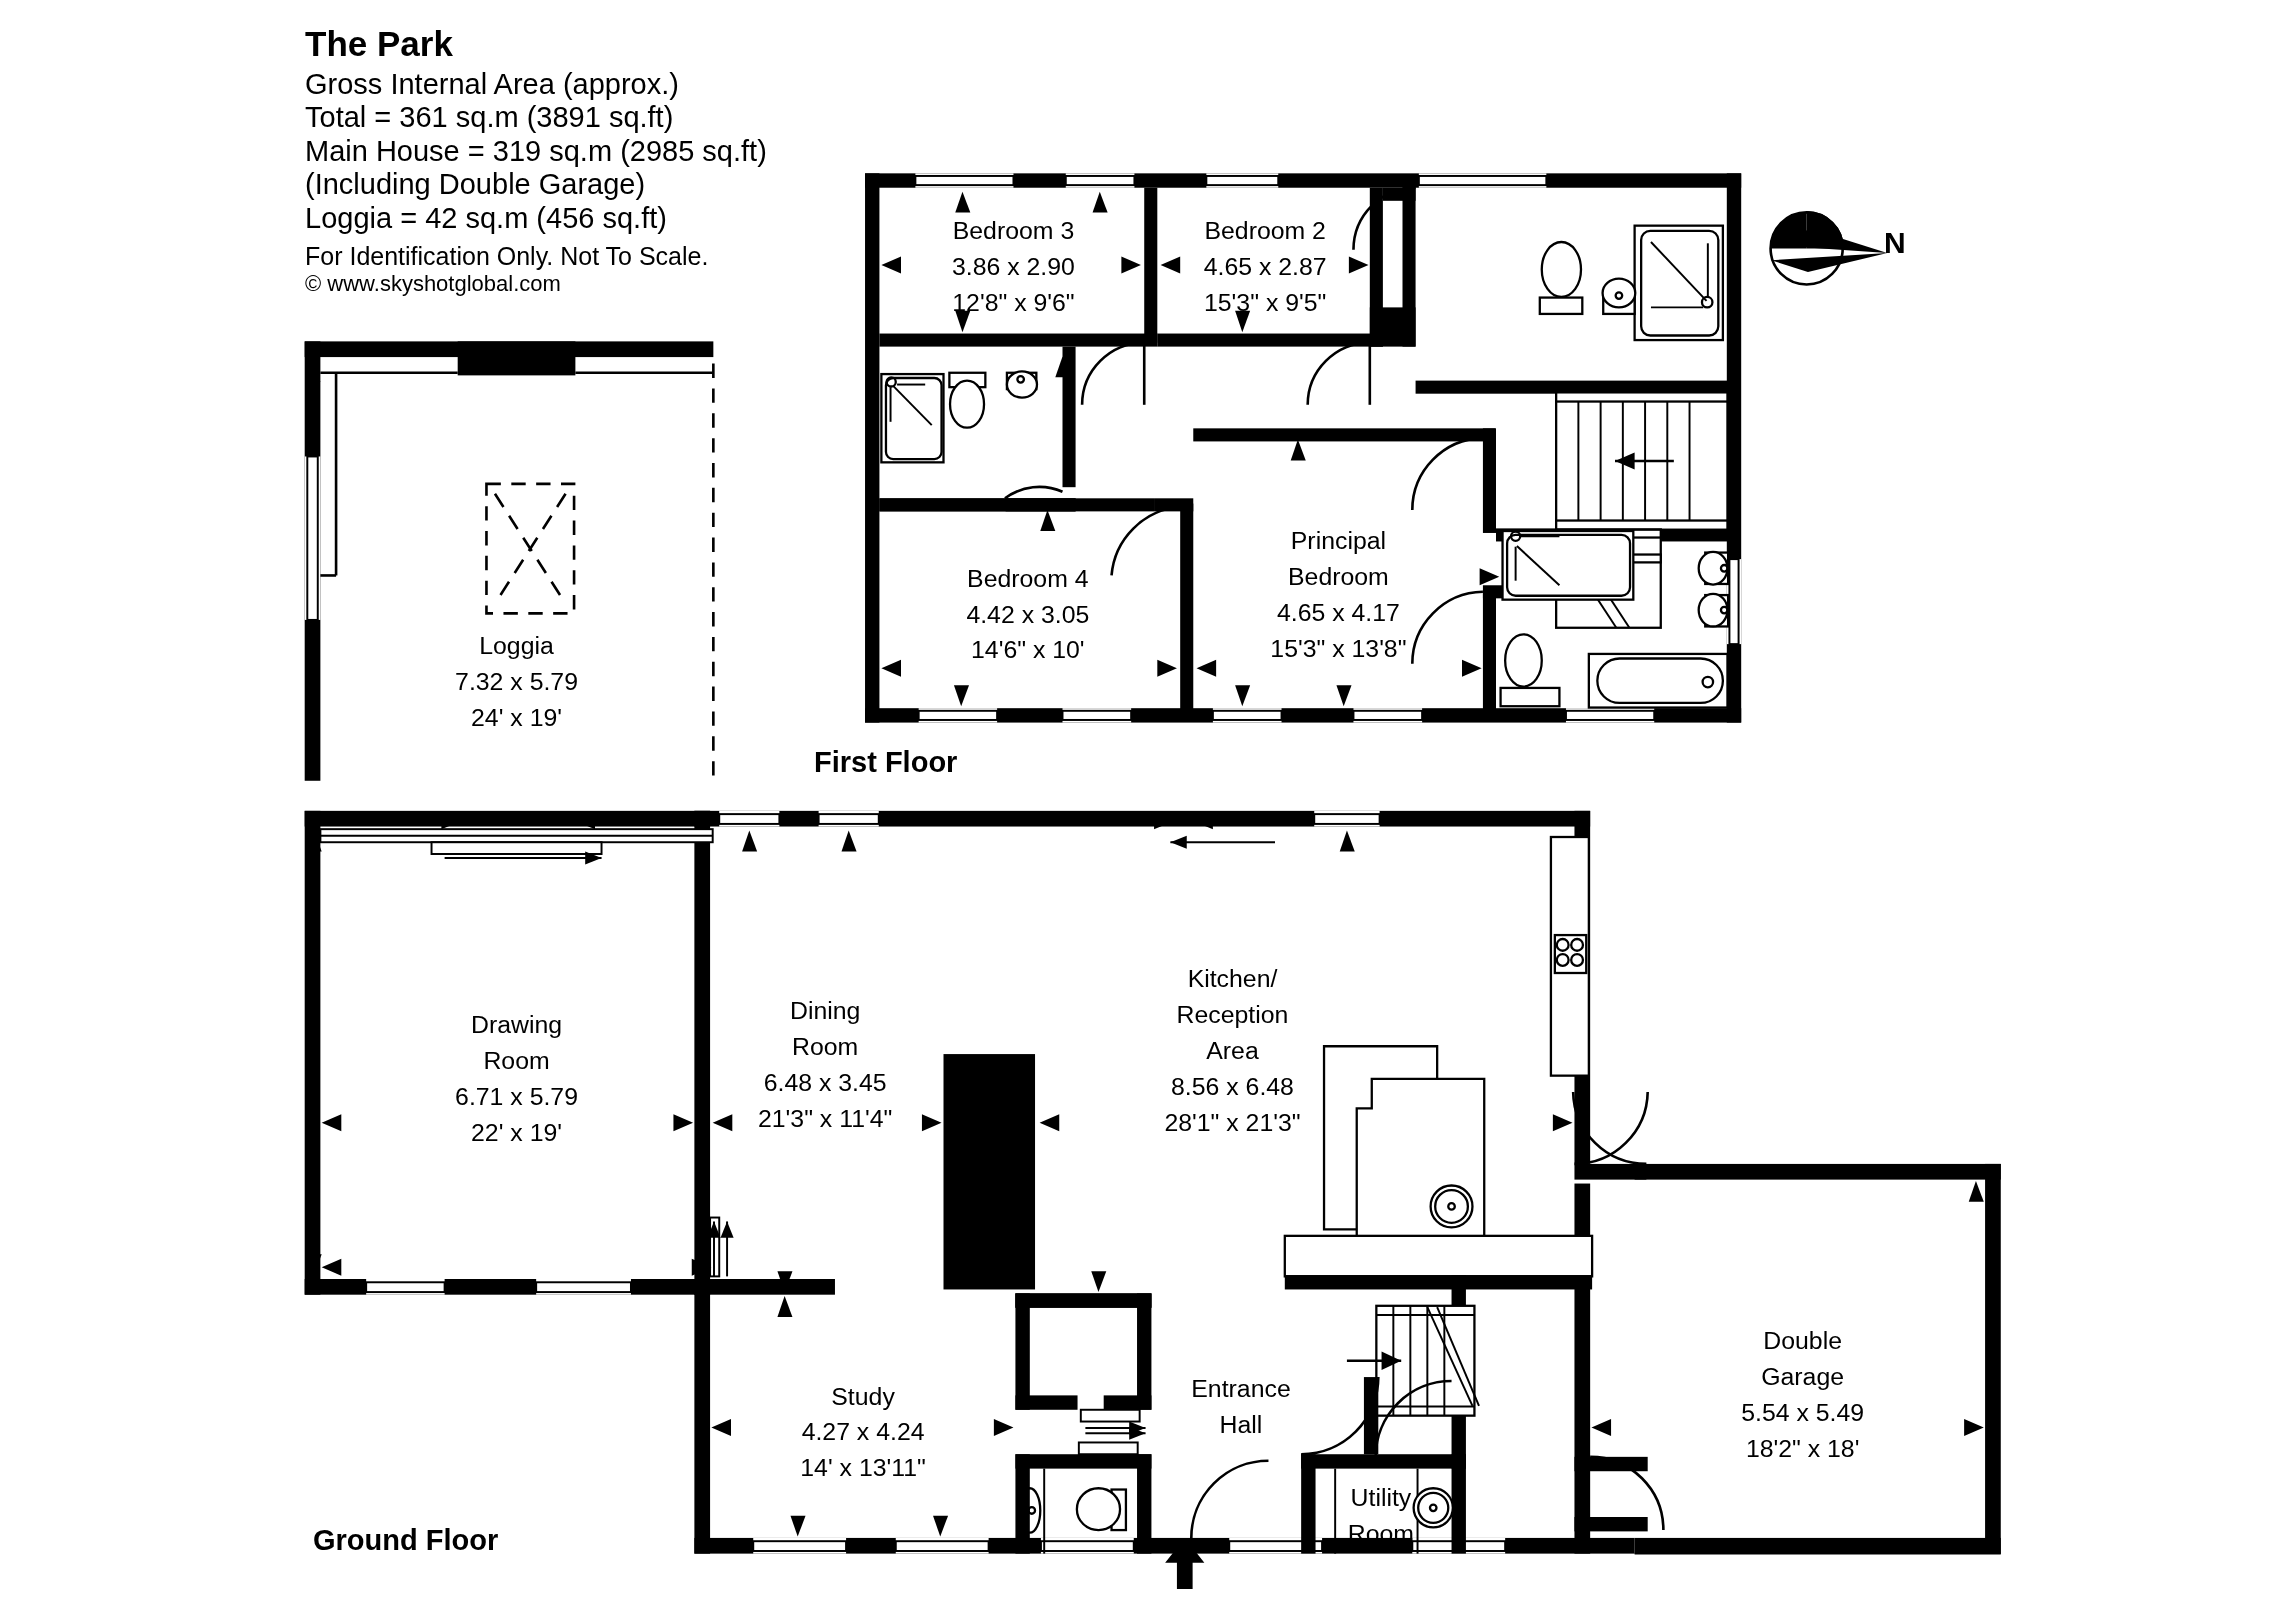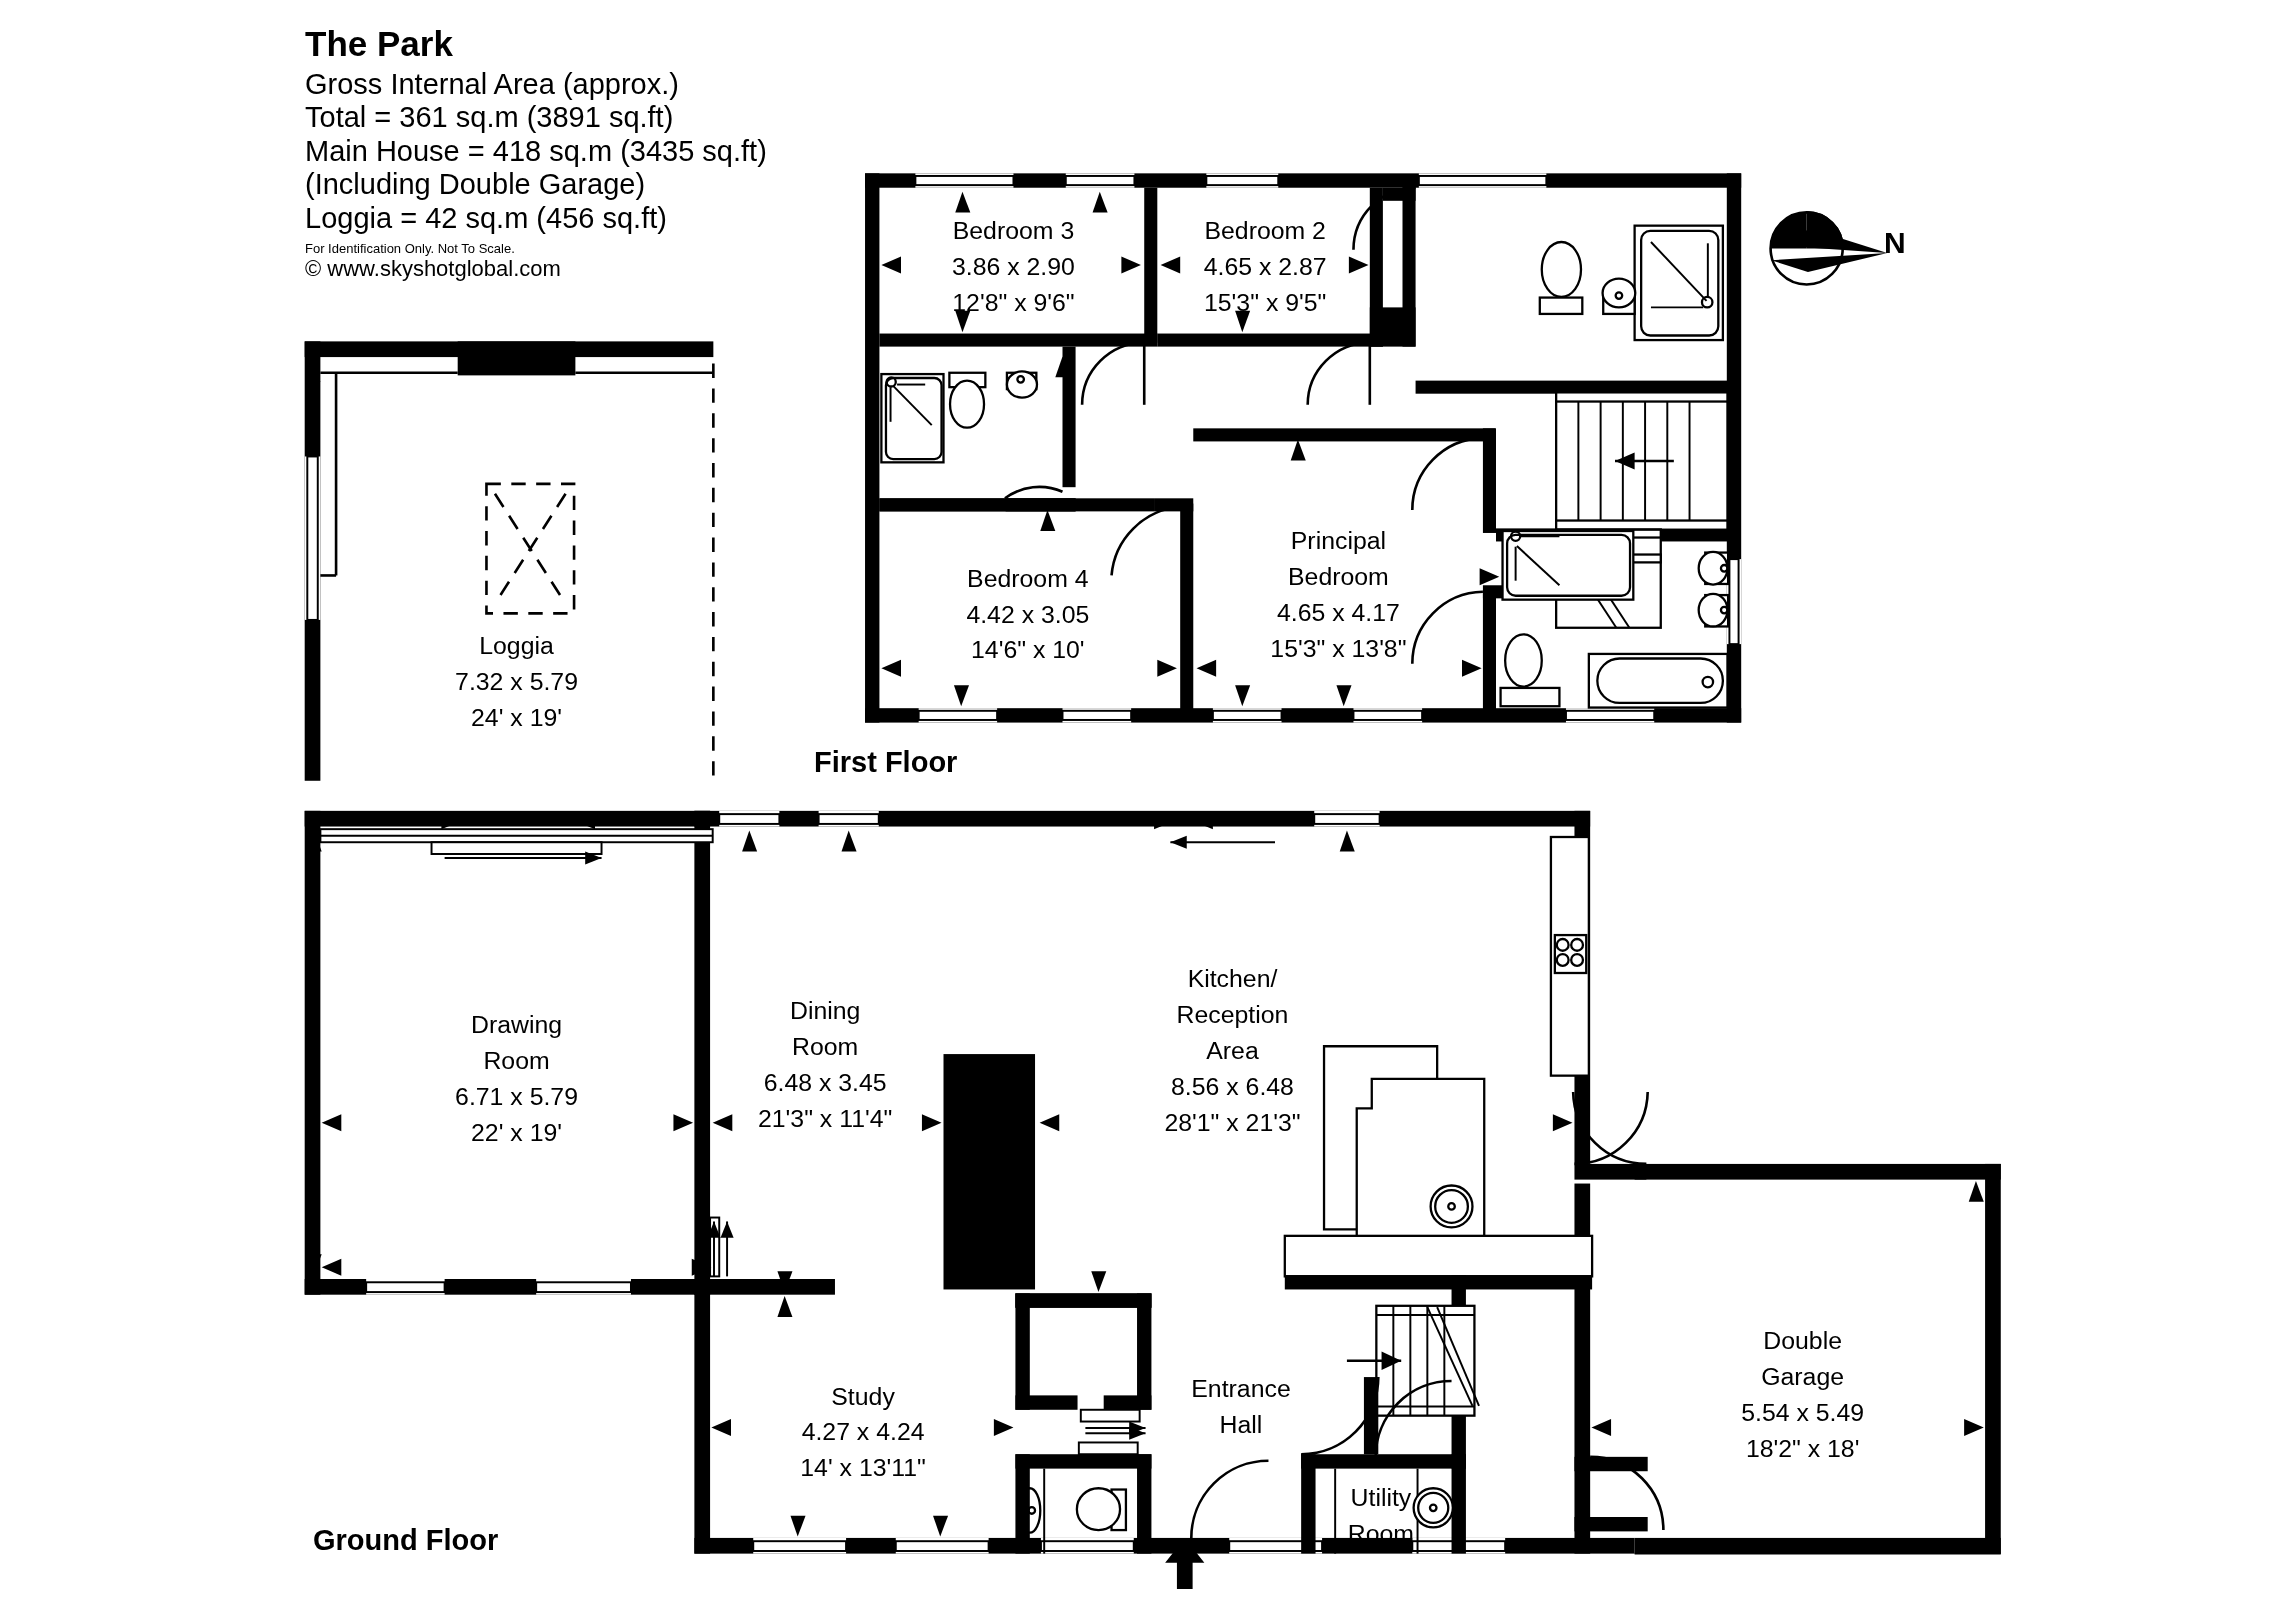--- a/index.html
+++ b/index.html
@@ -35,21 +35,21 @@
     margin: 0 0 6.5px 0;
     line-height: 1.0;
   }
   .area-line {
     font-size: 29px;
     line-height: 1.16;
     margin: 0;
     white-space: pre;
   }
   .disclaimer {
-    font-size: 13px;
+    font-size: 25px;
     line-height: 1.2;
     margin-top: 5.2px;
     white-space: pre;
   }
   .copyright {
     font-size: 22px;
     line-height: 1.2;
     white-space: pre;
   }
 
@@ -98,21 +98,21 @@
 </style>
 </head>
 <body>
 
 <div id="floorplan-root">
 
   <div class="header-block">
     <div class="prop-title">The Park</div>
     <div class="area-line">Gross Internal Area (approx.)</div>
     <div class="area-line">Total = 361 sq.m (3891 sq.ft)</div>
-    <div class="area-line">Main House = 418 sq.m (3435 sq.ft)</div>
+    <div class="area-line">Main House = 319 sq.m (2985 sq.ft)</div>
     <div class="area-line">(Including Double Garage)</div>
     <div class="area-line">Loggia = 42 sq.m (456 sq.ft)</div>
     <div class="disclaimer">For Identification Only. Not To Scale.</div>
     <div class="copyright">© www.skyshotglobal.com</div>
   </div>
 
   <div class="compass-wrap">
     <svg width="177" height="92" viewBox="0 0 270 140">
       <circle cx="62" cy="60" r="55" fill="#fff" stroke="#000" stroke-width="4"></circle>
       <path d="M62 5 A55 55 0 0 1 117 60 L62 60 Z" fill="#000"></path>

